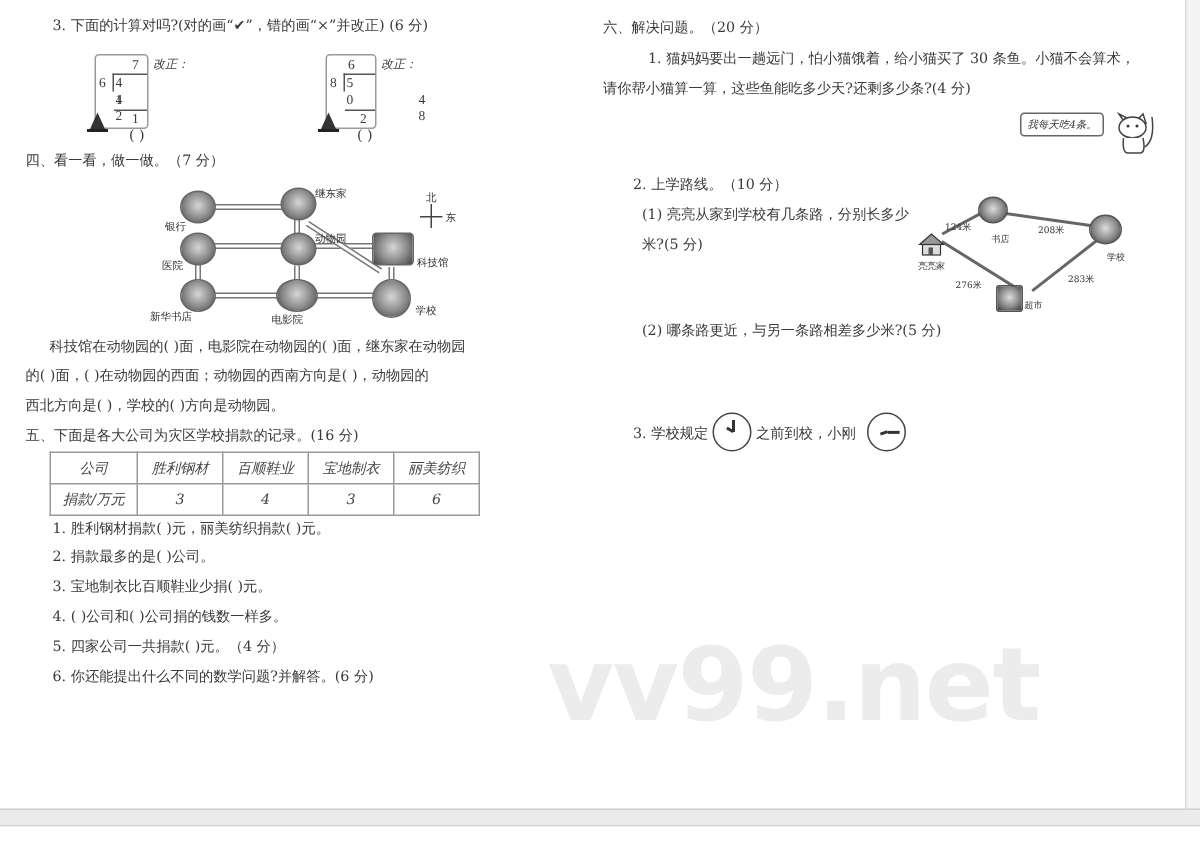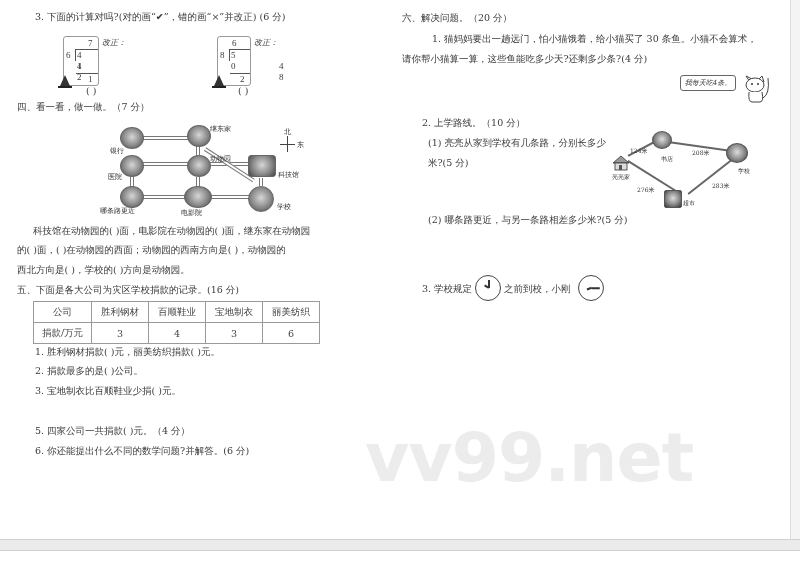--- a/index.html
+++ b/index.html
@@ -12,21 +12,21 @@
   .below { position: absolute; left: 0; top: 551px; width: 800px; height: 13px; background: #fff; }
 
   .div-box { position: absolute; border: 1px solid #9a9a9a; border-radius: 3px; background: #fff; font-size: 9px; line-height: 11px; }
   .div-row { position: absolute; font-family: "Liberation Serif", serif; letter-spacing: 4px; }
   .rule { position: absolute; height: 1px; background: #555; }
   .bracket-col { position: absolute; width: 1px; background: #555; }
   .gaizheng { font-size: 8px; font-style: italic; }
   .ship { position: absolute; width: 14px; height: 14px; }
 
   table.don { position: absolute; left: 33px; top: 301px; border-collapse: collapse; font-size: 9.5px; }
-  table.don td { border: 1px solid #9a9a9a; height: 21px; text-align: center; color: #444; padding: 0 4px; }
+  table.don td { border: 1px solid #9a9a9a; height: 21px; text-align: center; color: #444; padding: 0 4px; font-style: italic; }
 
   .map-node { position: absolute; width: 24px; height: 22px; border-radius: 50%; background: radial-gradient(circle at 50% 45%, #d6d6d6 0%, #8a8a8a 55%, #444 100%); border: 1px solid #666; }
   .map-road { position: absolute; height: 4px; border-top: 1px solid #777; border-bottom: 1px solid #777; background: #fff; }
   .map-vroad { position: absolute; width: 4px; border-left: 1px solid #777; border-right: 1px solid #777; background: #fff; }
   .map-label { position: absolute; font-size: 7px; color: #333; white-space: nowrap; }
 
   .route-line { position: absolute; height: 1.5px; background: #666; transform-origin: 0 50%; }
   .route-node { position: absolute; border-radius: 50%; background: radial-gradient(circle at 50% 45%, #ddd 0%, #888 55%, #333 100%); border: 1px solid #555; }
   .route-label { position: absolute; font-size: 6px; color: #333; white-space: nowrap; }
 
@@ -97,21 +97,21 @@
     <div class="map-node" style="left:248px;top:155px;width:28px;border-radius:3px;"></div>
     <div class="map-node" style="left:120px;top:186px;"></div>
     <div class="map-node" style="left:184px;top:186px;width:28px;"></div>
     <div class="map-node" style="left:248px;top:186px;width:26px;height:26px;"></div>
 
     <div class="map-label" style="left:110px;top:146px;">银行</div>
     <div class="map-label" style="left:210px;top:124px;">继东家</div>
     <div class="map-label" style="left:210px;top:154px;">动物园</div>
     <div class="map-label" style="left:108px;top:172px;">医院</div>
     <div class="map-label" style="left:278px;top:170px;">科技馆</div>
-    <div class="map-label" style="left:100px;top:206px;">哪条路更近</div>
+    <div class="map-label" style="left:100px;top:206px;">新华书店</div>
     <div class="map-label" style="left:181px;top:208px;">电影院</div>
     <div class="map-label" style="left:277px;top:202px;">学校</div>
 
     <div>
       <div class="abs" style="left:287px;top:136px;width:1px;height:16px;background:#444;"></div>
       <div class="abs" style="left:280px;top:144px;width:15px;height:1px;background:#444;"></div>
       <div class="map-label" style="left:284px;top:127px;">北</div>
       <div class="map-label" style="left:297px;top:140px;">东</div>
     </div>
   </div>
@@ -137,20 +137,21 @@
       <td>4</td>
       <td>3</td>
       <td>6</td>
     </tr>
   </tbody>
     </table>
 
   <div class="abs" style="left:35px;top:346px;">1. 胜利钢材捐款(          )元，丽美纺织捐款(          )元。</div>
   <div class="abs" style="left:35px;top:365px;">2. 捐款最多的是(        )公司。</div>
   <div class="abs" style="left:35px;top:385px;">3. 宝地制衣比百顺鞋业少捐(          )元。</div>
+  <div class="abs" style="left:35px;top:405px;">4. (          )公司和(          )公司捐的钱数一样多。</div>
   <div class="abs" style="left:35px;top:425px;">5. 四家公司一共捐款(          )元。（4 分）</div>
   <div class="abs" style="left:35px;top:445px;">6. 你还能提出什么不同的数学问题?并解答。(6 分)</div>
 
   <div class="abs" style="left:402px;top:12px;">六、解决问题。（20 分）</div>
   <div class="abs" style="left:432px;top:33px;">1. 猫妈妈要出一趟远门，怕小猫饿着，给小猫买了 30 条鱼。小猫不会算术，</div>
   <div class="abs" style="left:402px;top:53px;">请你帮小猫算一算，这些鱼能吃多少天?还剩多少条?(4 分)</div>
 
   <div class="speech">我每天吃4条。</div>
   <svg class="abs" style="left:742px;top:72px;" width="30" height="32" viewBox="0 0 30 32">
     <polygon points="4,4 8,10 12,8" fill="none" stroke="#444" stroke-width="1"></polygon>

